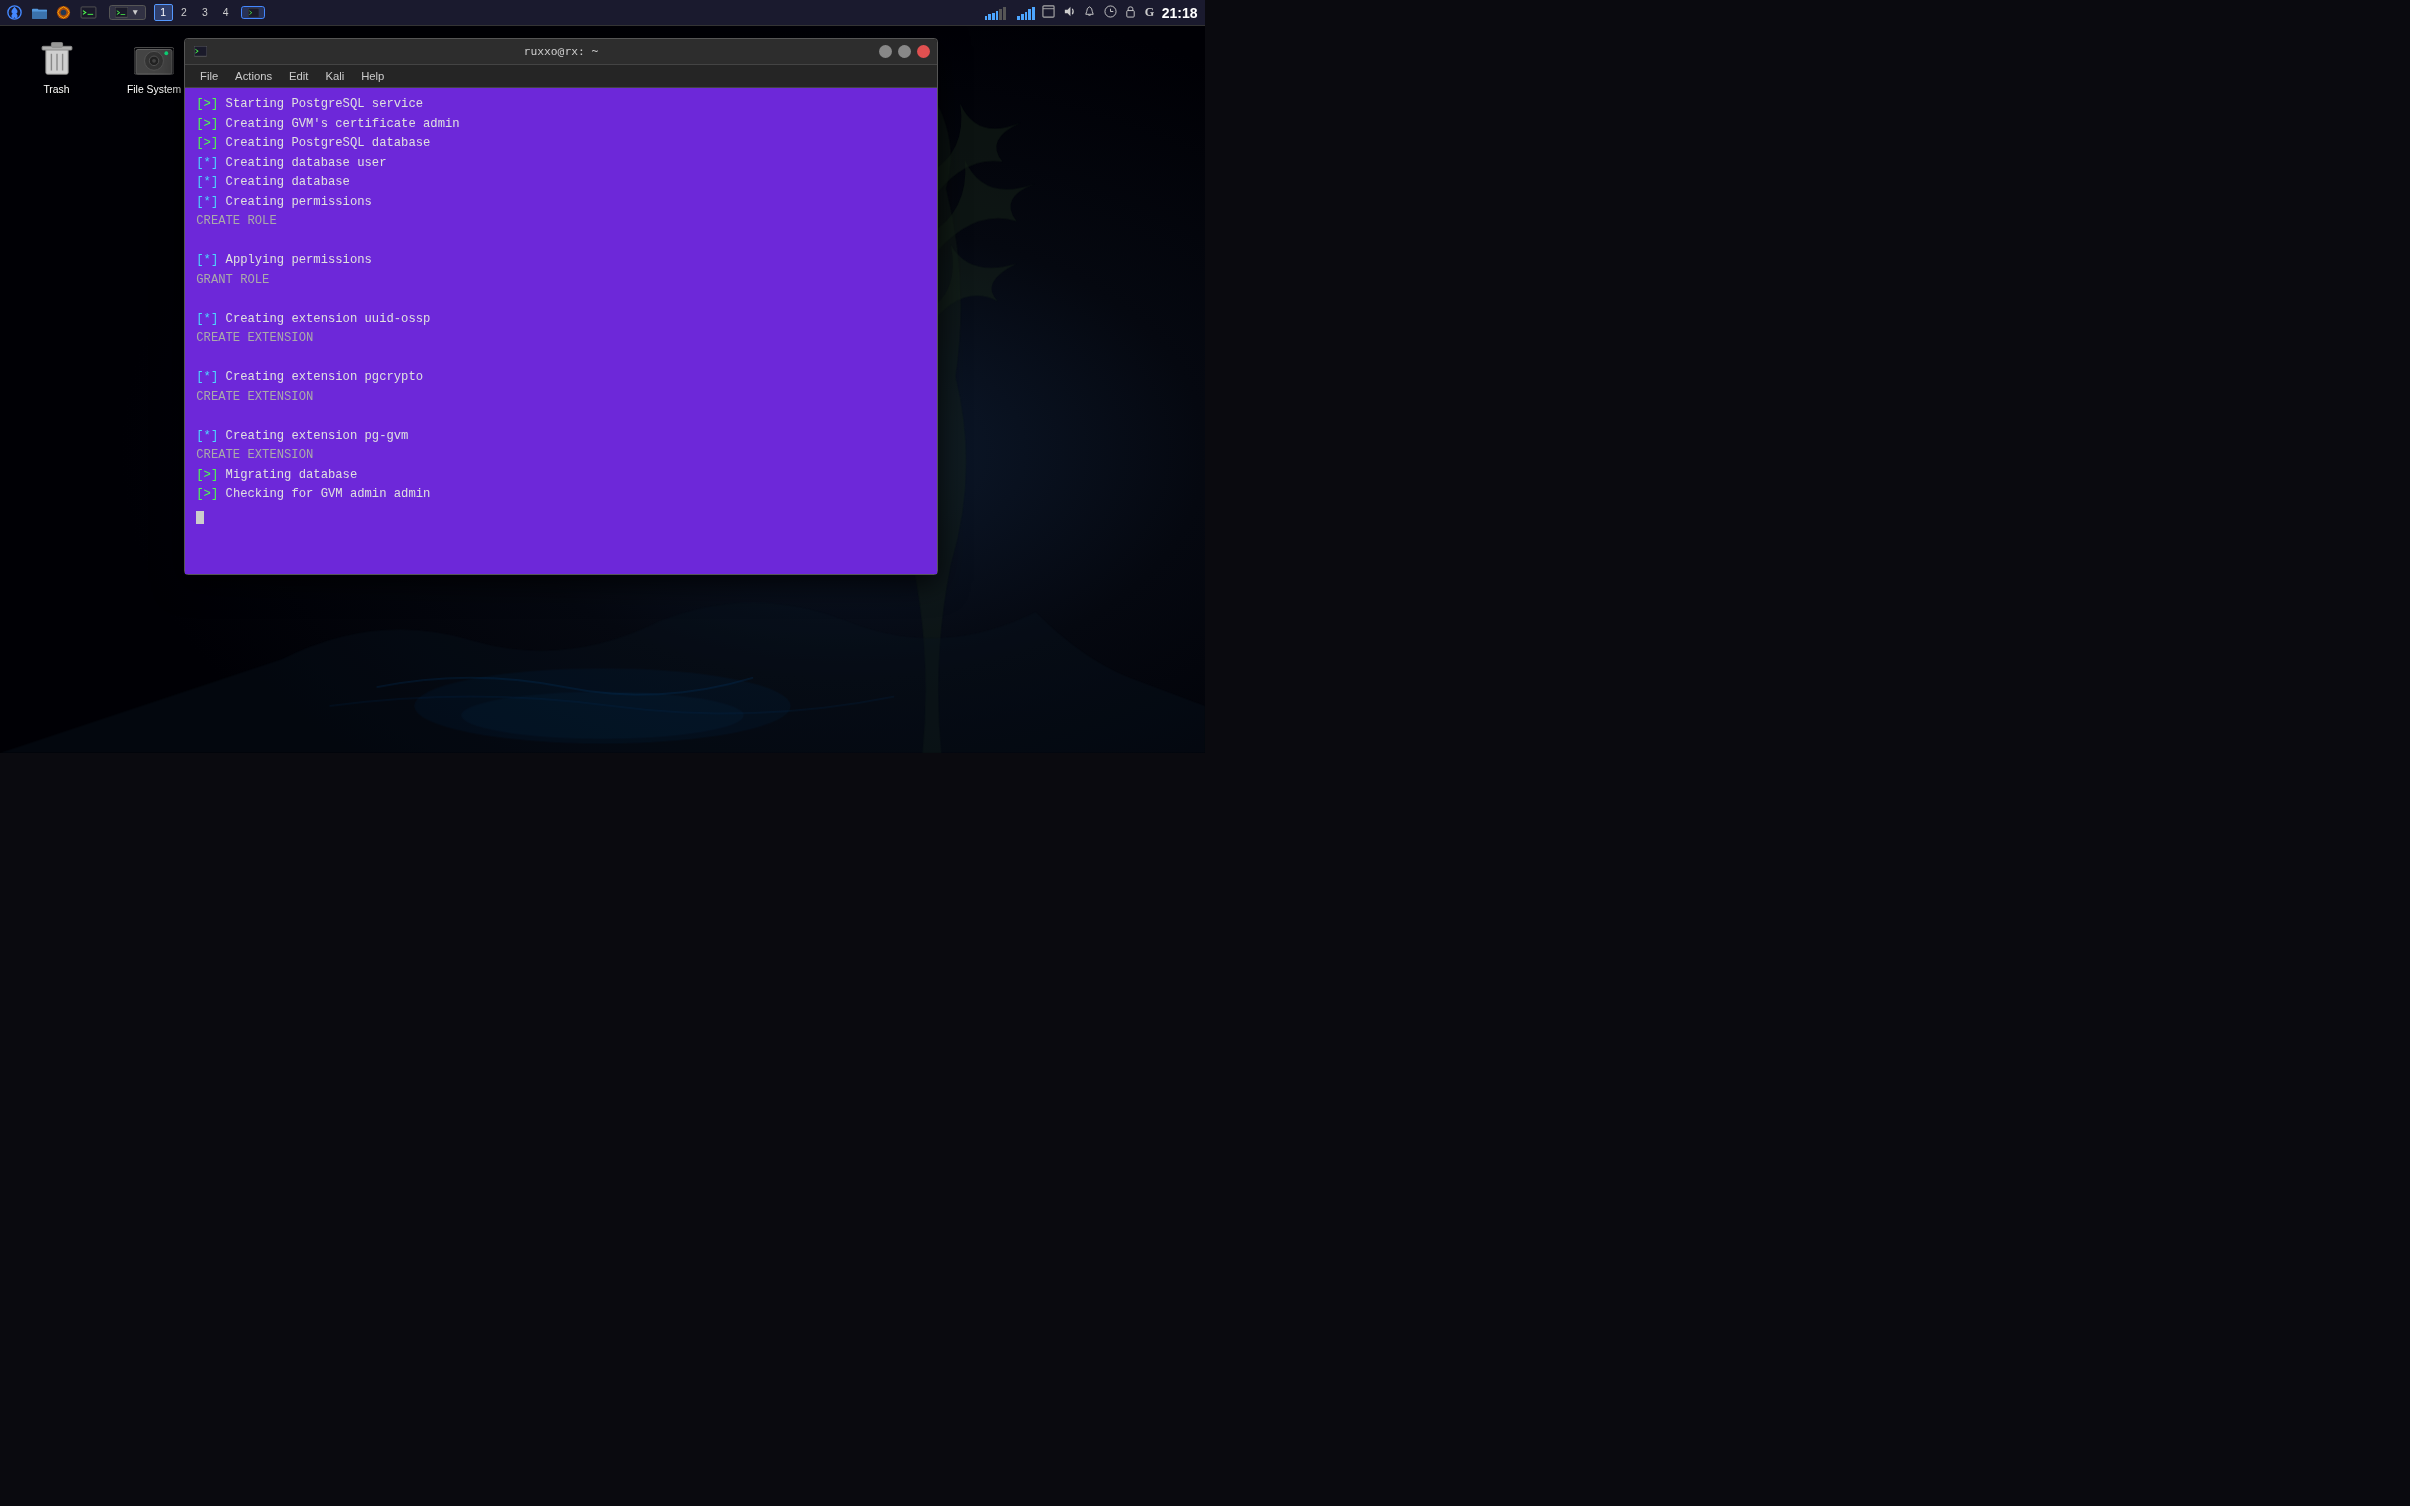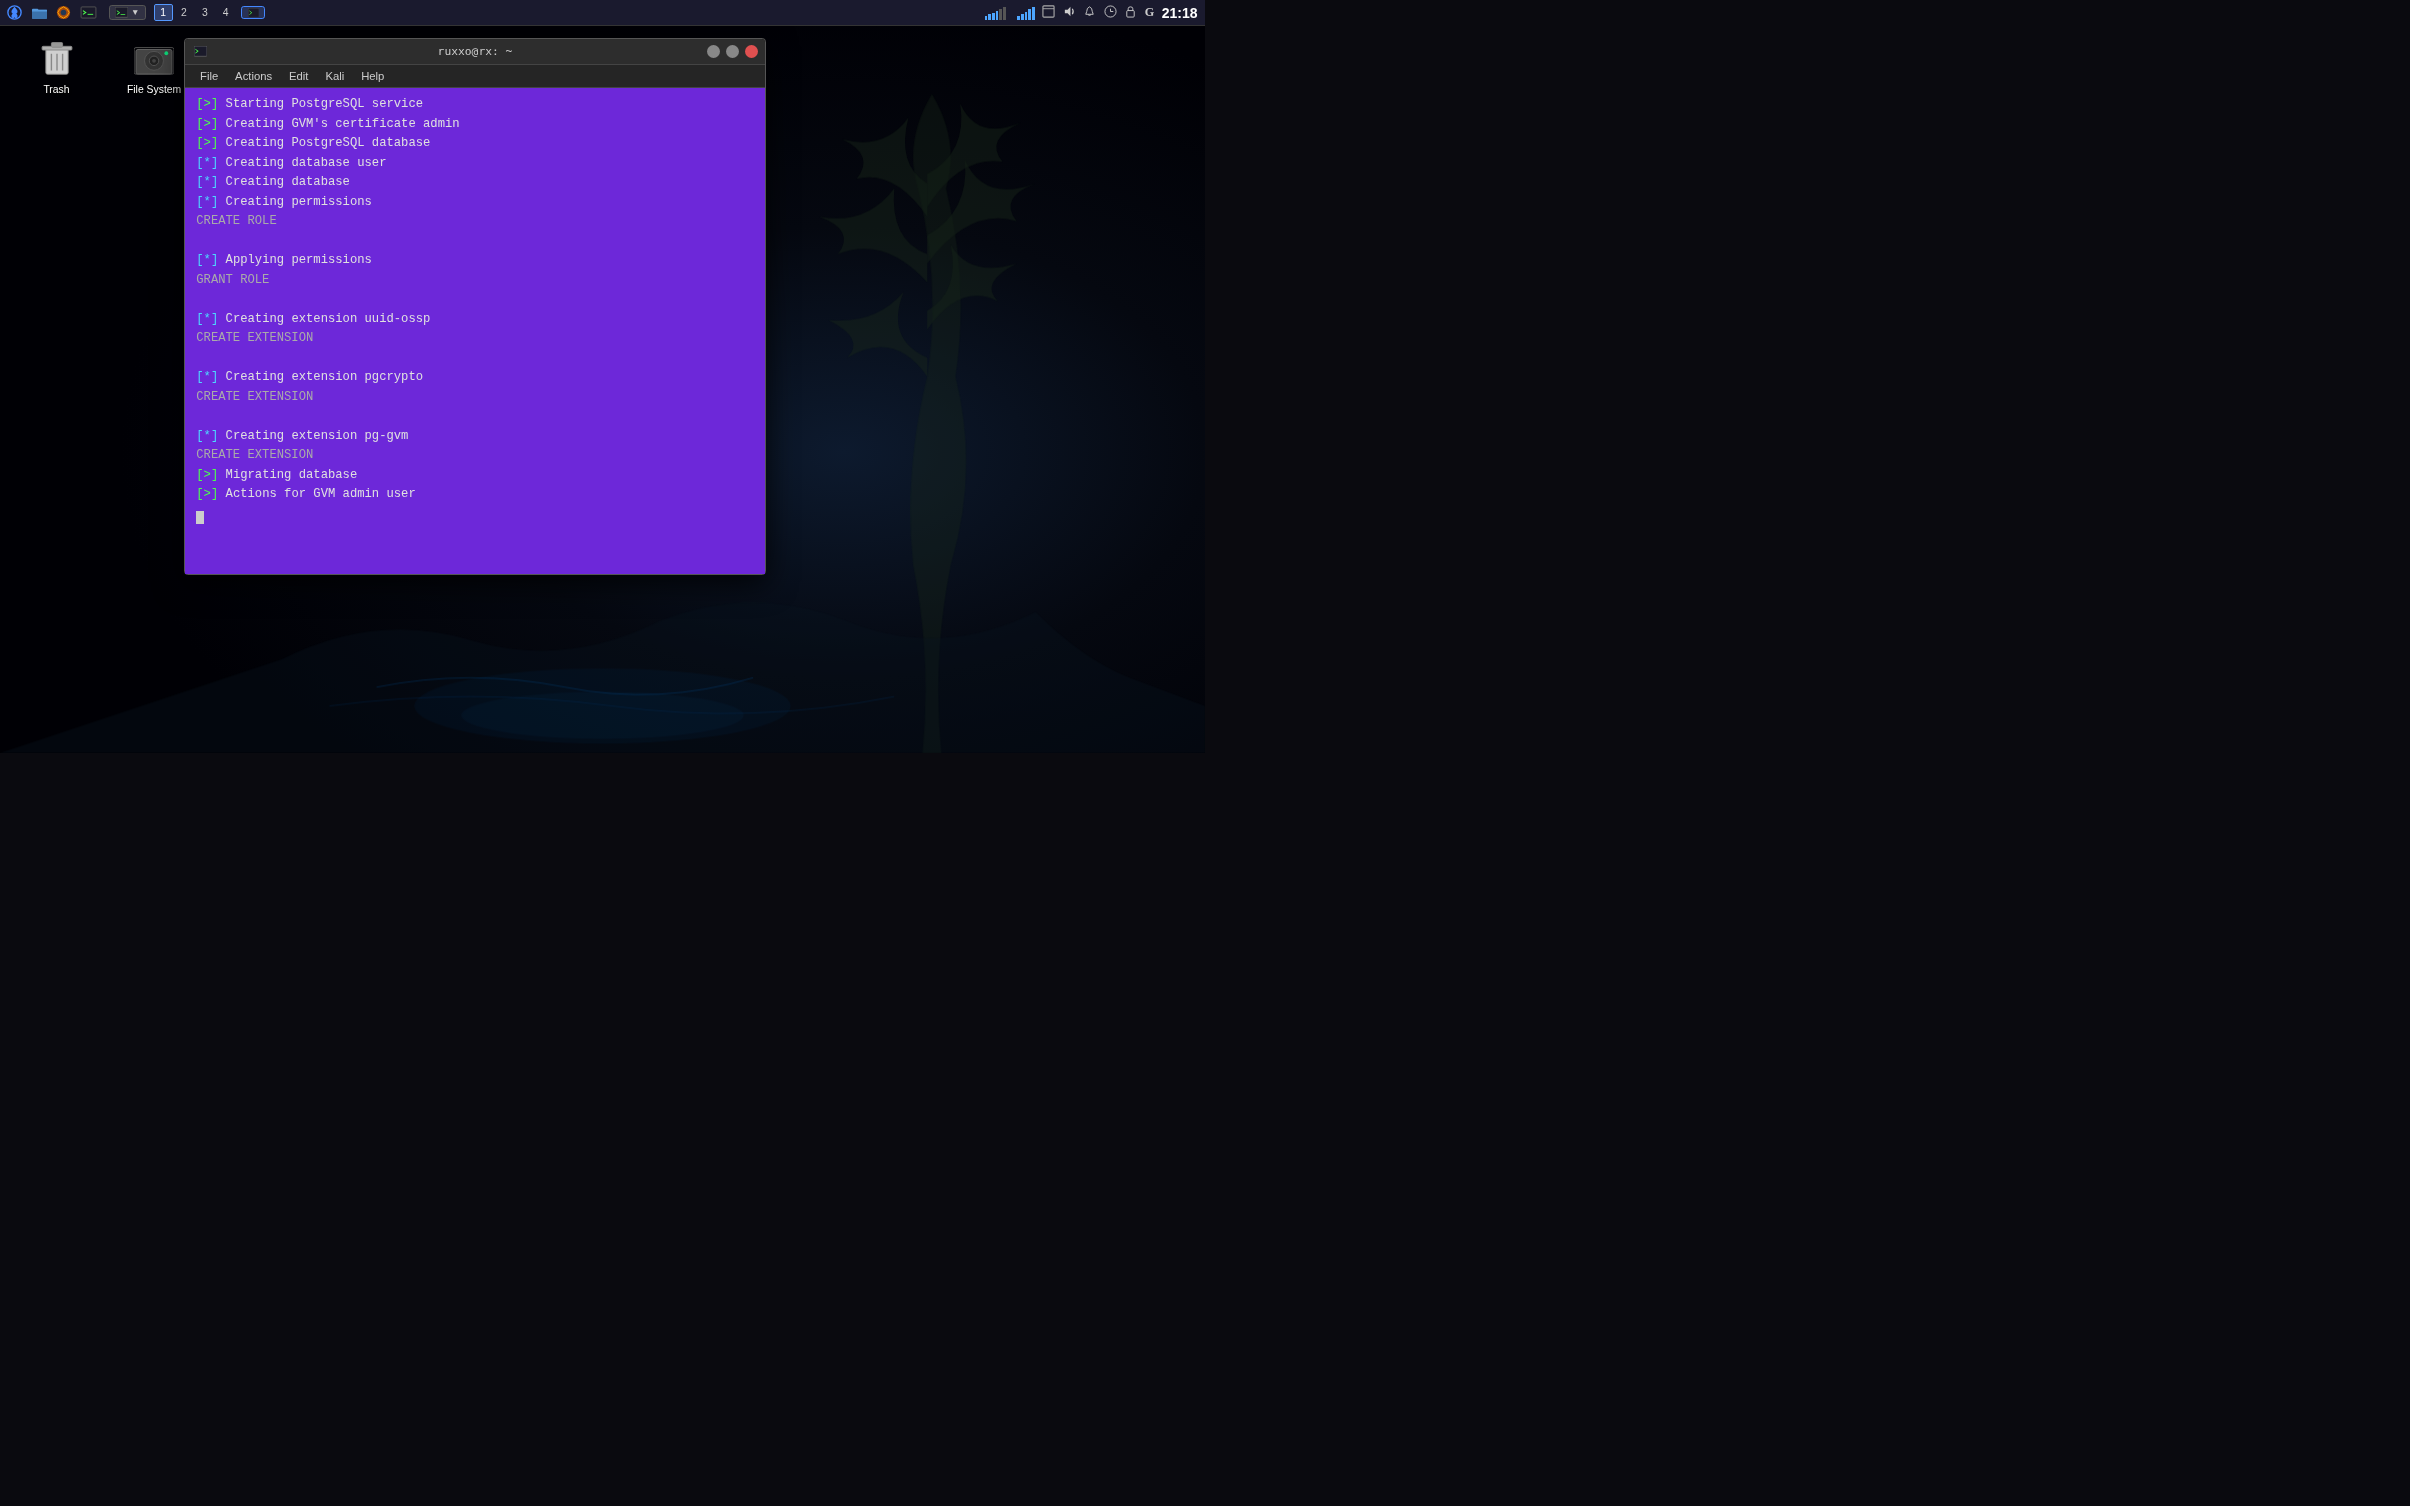--- a/index.html
+++ b/index.html
@@ -146,21 +146,21 @@
       font-size: 10.4px;
       text-align: center;
       text-shadow: 0.9px 0.9px 1.9px #000;
     }
 
     
     .terminal-window {
       position: absolute;
       top: 38px;
       left: 184px;
-      width: 582px;
+      width: 754px;
       height: 537px;
       background: #1c1c1c;
       border: 0.9px solid #555;
       border-radius: 3.8px;
       display: flex;
       flex-direction: column;
       z-index: 50;
       box-shadow: 0 7.5px 30px rgba(0,0,0,0.8);
     }
 
@@ -543,19 +543,19 @@
       <div class="terminal-line">&nbsp;</div>
       <div class="terminal-line"><span class="term-cyan">[*]</span><span class="term-white"> Creating extension uuid-ossp</span></div>
       <div class="terminal-line"><span class="term-gray">CREATE EXTENSION</span></div>
       <div class="terminal-line">&nbsp;</div>
       <div class="terminal-line"><span class="term-cyan">[*]</span><span class="term-white"> Creating extension pgcrypto</span></div>
       <div class="terminal-line"><span class="term-gray">CREATE EXTENSION</span></div>
       <div class="terminal-line">&nbsp;</div>
       <div class="terminal-line"><span class="term-cyan">[*]</span><span class="term-white"> Creating extension pg-gvm</span></div>
       <div class="terminal-line"><span class="term-gray">CREATE EXTENSION</span></div>
       <div class="terminal-line"><span class="term-green">[&gt;]</span><span class="term-white"> Migrating database</span></div>
-      <div class="terminal-line"><span class="term-green">[&gt;]</span><span class="term-white"> Actions for GVM admin user</span></div>
+      <div class="terminal-line"><span class="term-green">[&gt;]</span><span class="term-white"> Checking for GVM admin admin</span></div>
       <div class="terminal-line"><span class="terminal-cursor"></span></div>
     </div>
   </div>
 
 </div>
 
 
 </body></html>

